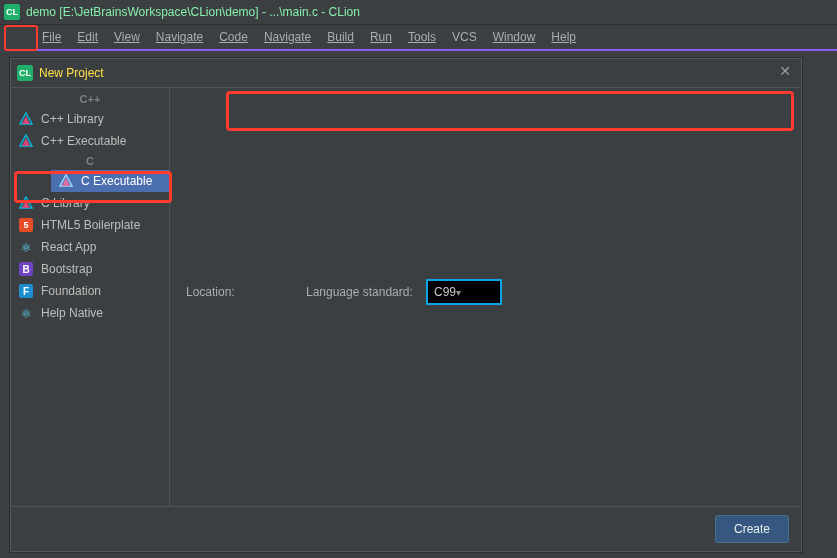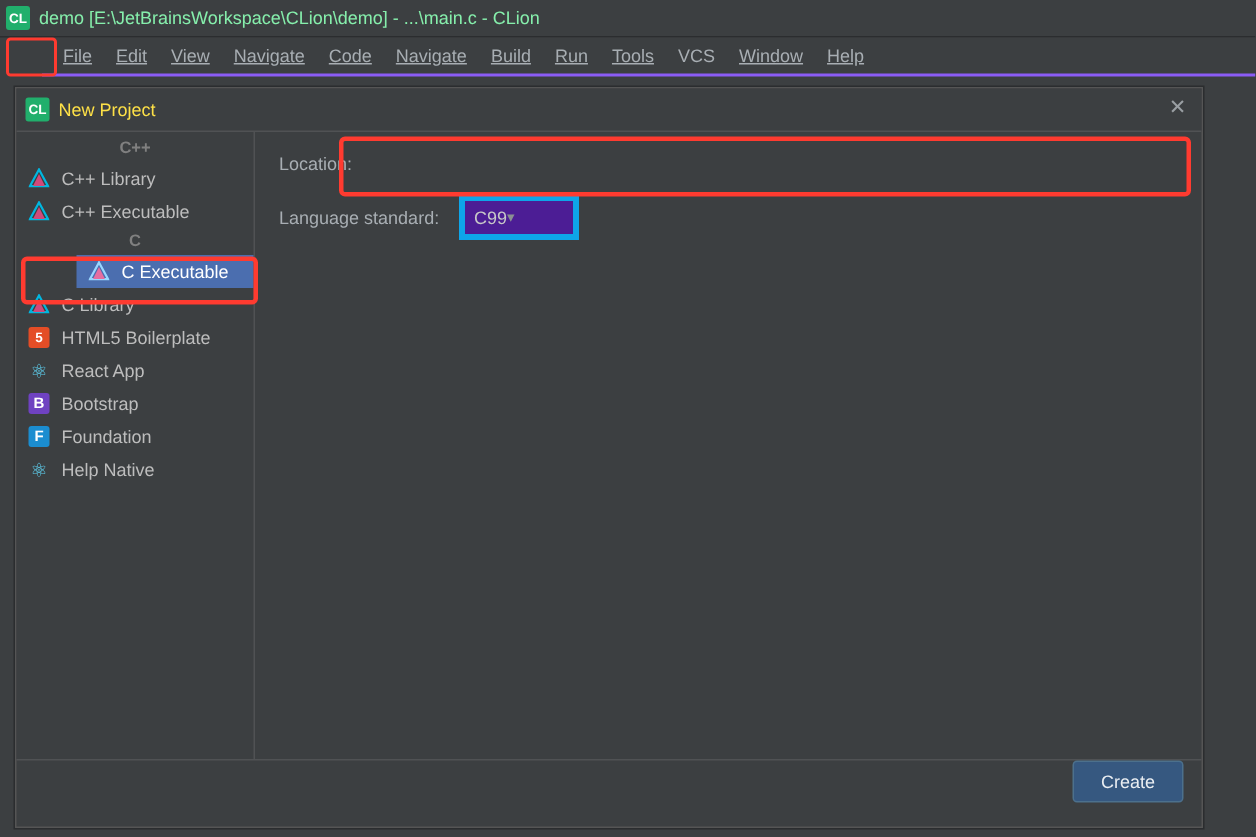--- a/index.html
+++ b/index.html
@@ -141,21 +141,21 @@
   }
   .icon-tri svg { width: 14px; height: 14px; display:block; }
   .icon-html5 { background: #e44d26; color: #fff; font-weight: bold; font-size: 9px; }
   .icon-react { color: #5fd3f3; font-size: 13px; }
   .icon-bootstrap { background: #6f42c1; color: #fff; font-weight: bold; font-size: 10px; }
   .icon-foundation { background: #1b8dd0; color: #fff; font-weight: bold; font-size: 10px; }
   .content {
     flex: 1;
     padding: 14px 16px 10px 16px;
     display: flex;
-    flex-direction: column;
+    flex-direction: row;
     position: relative;
   }
   .row {
     display: flex;
     align-items: center;
     margin-bottom: 14px;
   }
   .row-label {
     width: 120px;
     color: #a8aeb3;
@@ -177,33 +177,34 @@
     right: 5px;
     top: 4px;
     width: 14px;
     height: 12px;
     color: #6f7679;
     pointer-events: none;
   }
   .select {
     width: 60px;
     height: 22px;
-    background: #4c1d95;
-    border: 4px solid #0ea5e9;
+    background: #000000;
+    border: 2px solid #0ea5e9;
     color: #c8c8c8;
     display: flex;
     align-items: center;
     padding: 0 6px;
     cursor: pointer;
   }
   .select .chev { font-size: 10px; color: #8a8f93; }
   .dialog-footer {
     height: 44px;
     border-top: 1px solid #505254;
     display: flex;
+    align-items: center;
     justify-content: flex-end;
     padding-right: 12px;
   }
   .btn {
     height: 26px;
     padding: 0 18px;
     background: #365880;
     border: 1px solid #4c708c;
     color: #eaeef2;
     border-radius: 3px;

